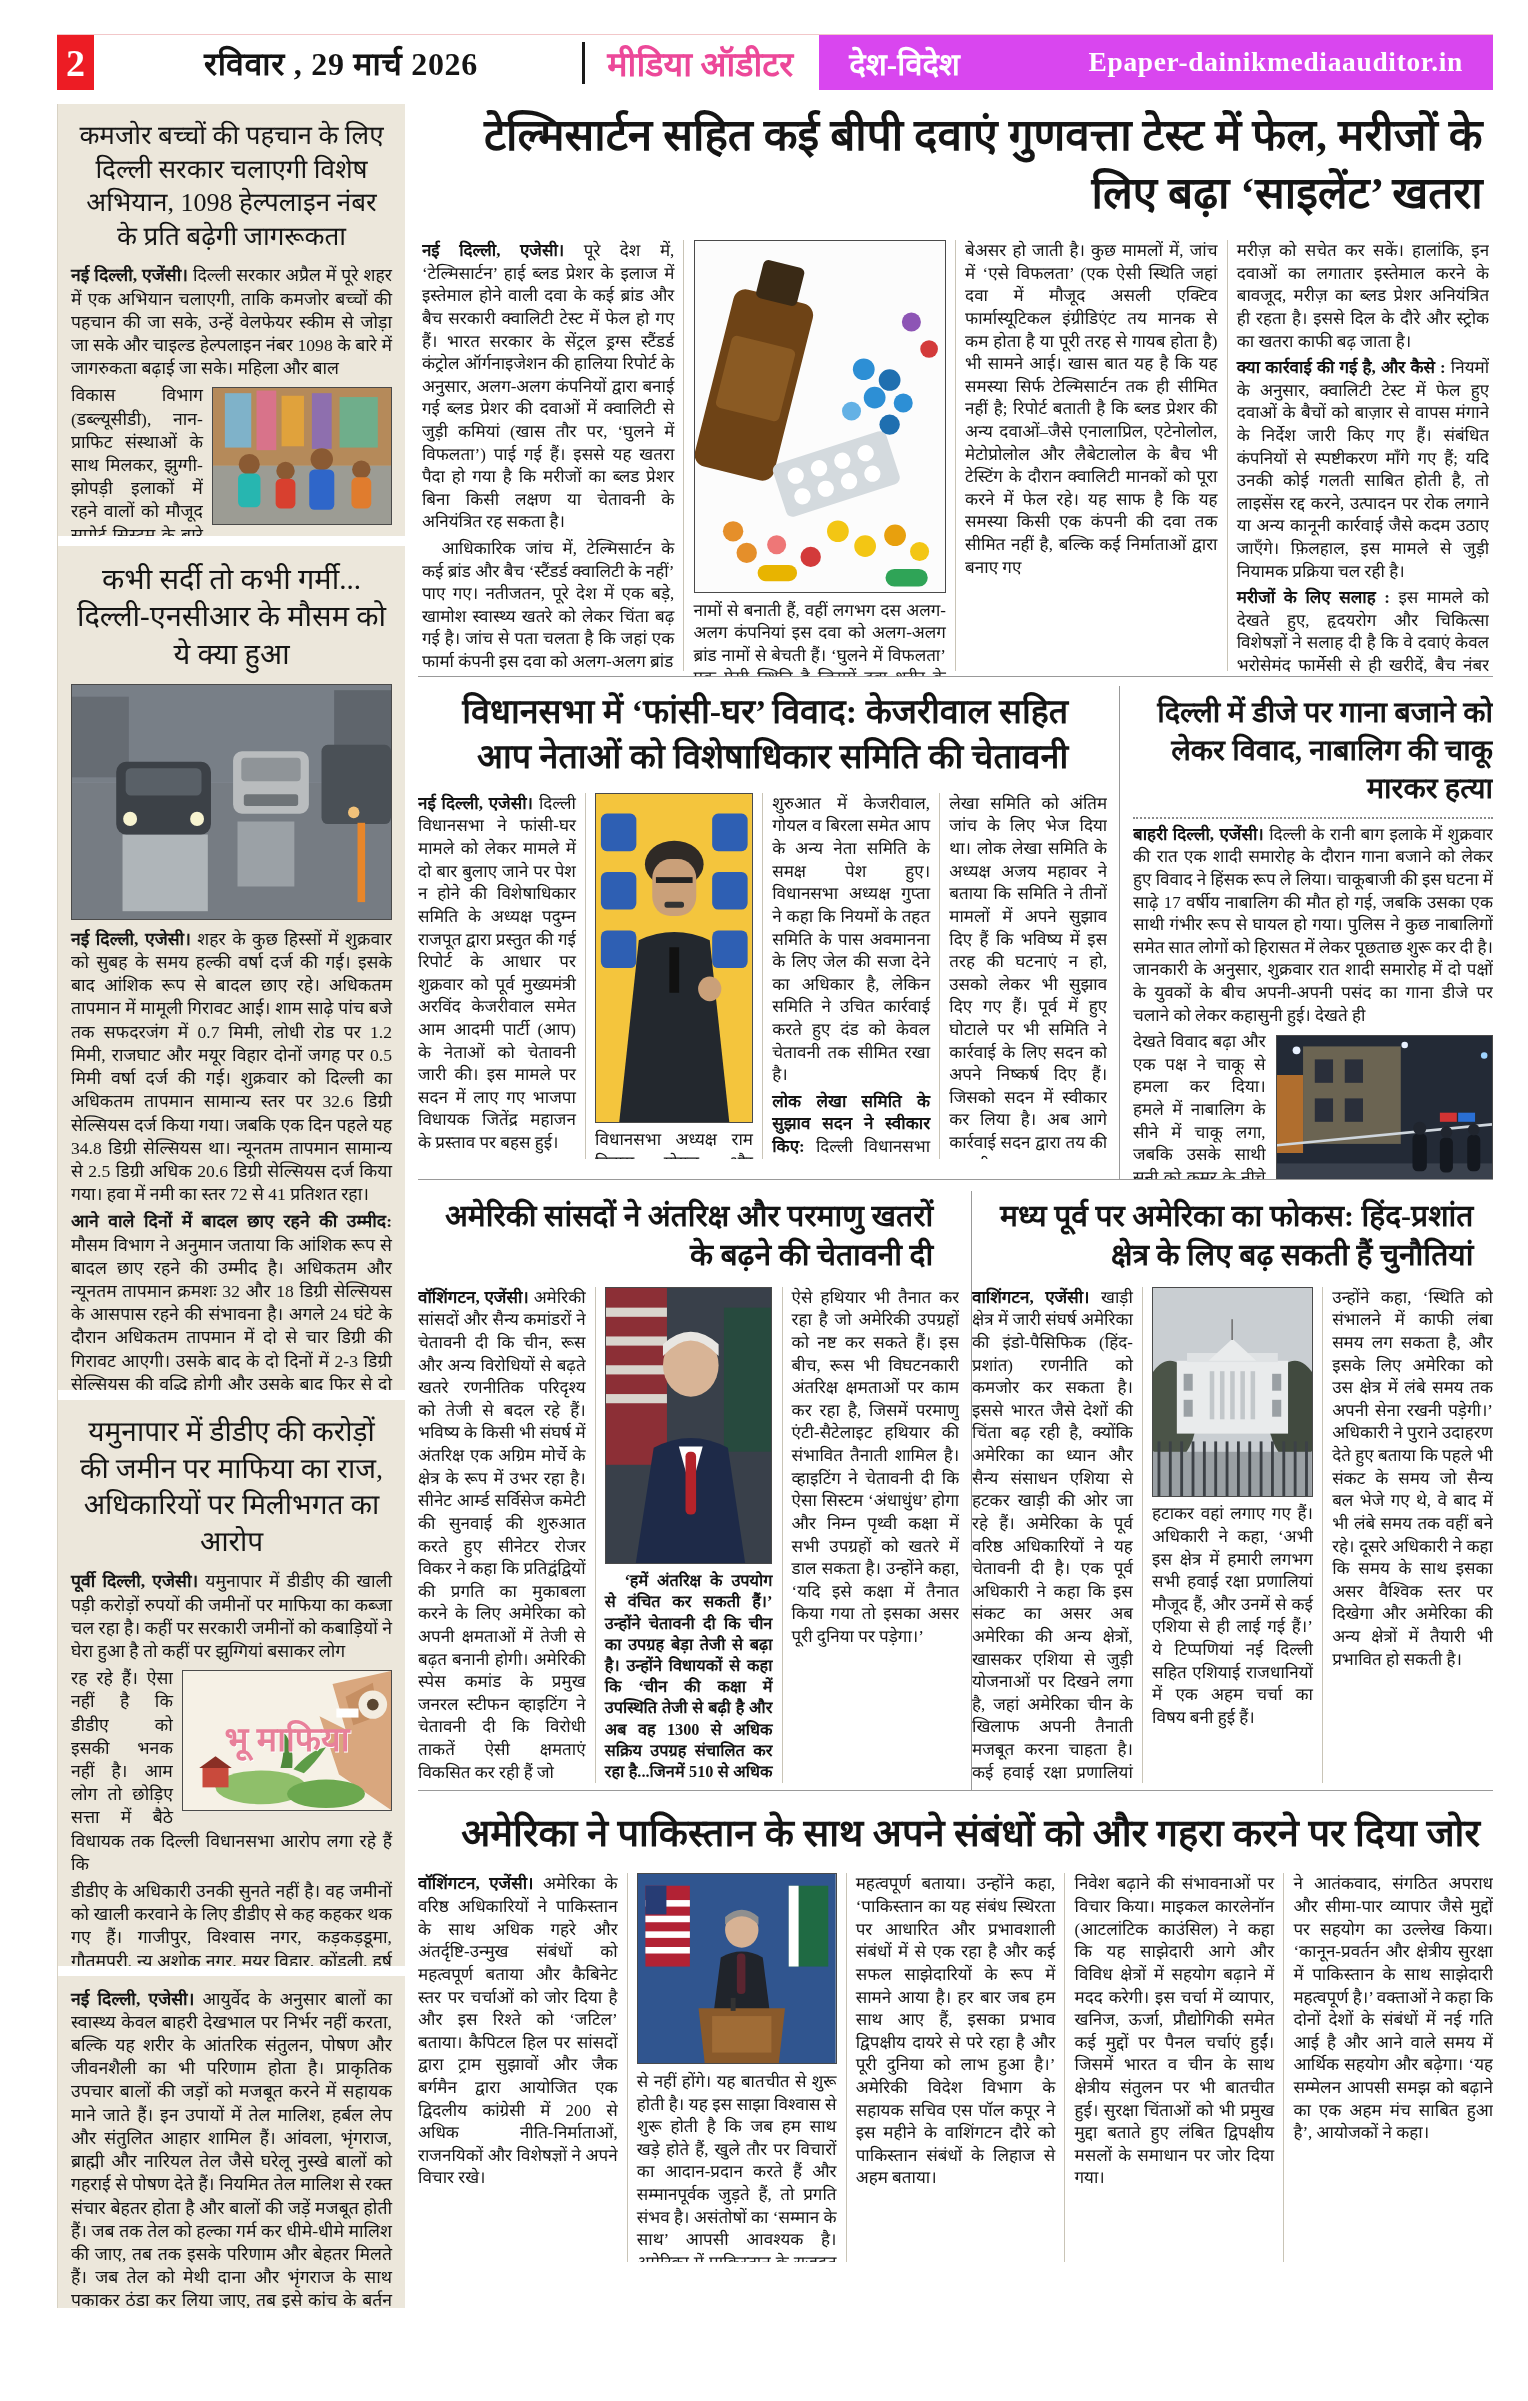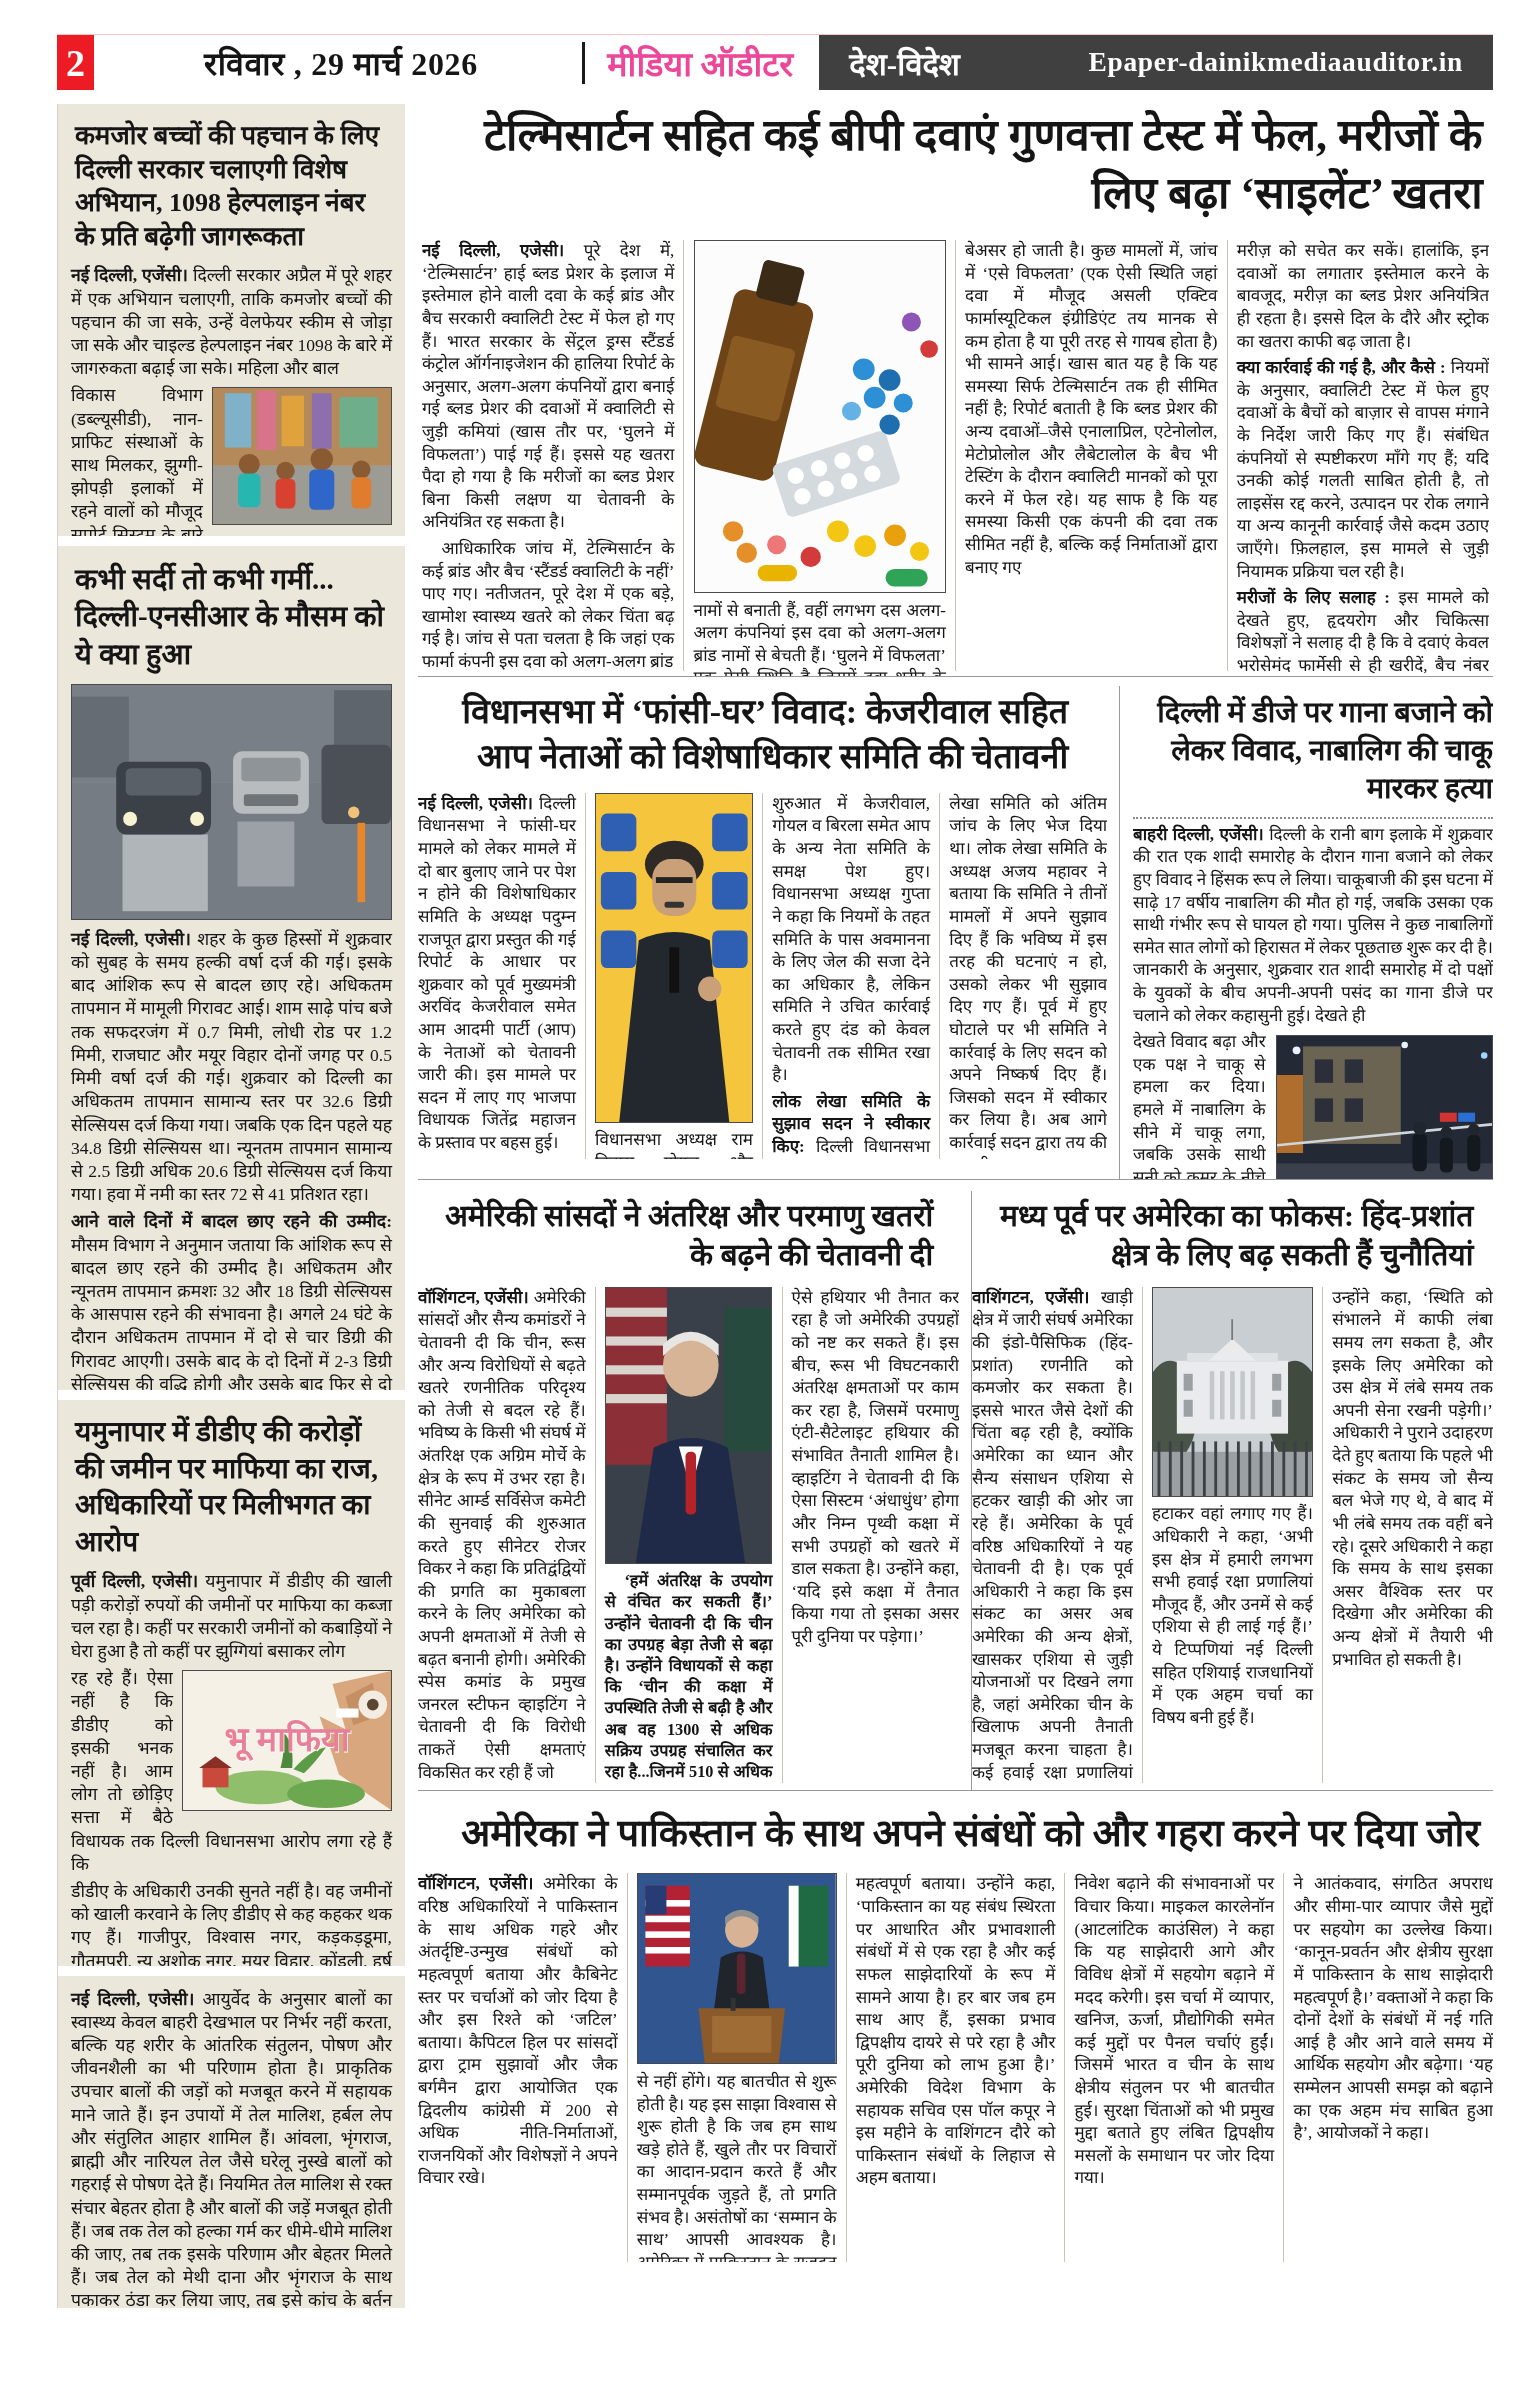--- a/index.html
+++ b/index.html
@@ -6,32 +6,32 @@
   html,body{background:#fff}
   body{width:1528px;height:2401px;font-family:"Liberation Serif",serif;color:#151515;overflow:hidden}
   .page{position:relative;width:1528px;height:2401px;padding:34px 35px 19.6px 57px}
 
   
   .masthead{display:flex;align-items:stretch;height:56px;border-top:1.3px solid #f2c7c9;margin-bottom:14.4px}
   .pgnum{width:37px;background:#ed1c24;color:#fff;font-weight:bold;font-size:38px;display:flex;align-items:center;justify-content:center}
   .m-date{font-size:32px;font-weight:bold;display:flex;align-items:center;padding:0 26px 0 110px;letter-spacing:0.7px}
   .m-div{width:3.3px;background:#1a1a1a;margin:6.5px 22px 6.5px 78px}
   .m-brand{color:#ec4899;font-size:34px;font-weight:bold;display:flex;align-items:center;padding-right:26px;white-space:nowrap}
-  .redband{flex:1;background:#404040;color:#fff;display:flex;align-items:center;padding:0 30px;justify-content:space-between}
+  .redband{flex:1;background:#d946ef;color:#fff;display:flex;align-items:center;padding:0 30px;justify-content:space-between}
   .m-section{font-size:31px;font-weight:bold}
   .m-epaper{font-size:27.4px;font-weight:bold;letter-spacing:0.7px}
 
   
   .content{display:flex;gap:13px;border-left:0.7px solid #d8d2c4}
   aside.sb{width:347px;display:flex;flex-direction:column;gap:9.8px}
   main.mn{flex:1;display:flex;flex-direction:column;min-width:0}
 
   
   .s-art{background:#ece7db;padding:11.8px 13px;overflow:hidden}
-  .s-art h2{font-weight:bold;text-align:left;line-height:1.3;margin:2.6px 3.9px 10.4px}
+  .s-art h2{font-weight:normal;text-align:center;line-height:1.3;margin:2.6px 3.9px 10.4px}
   .sa-camp{height:432px}.sa-camp h2{font-size:26px}
   .sa-wthr{height:844px}.sa-wthr h2{font-size:29px}
   .sa-mafia{height:566px}.sa-mafia h2{font-size:28px}
   .sa-hair{height:332px}.sa-hair h2{font-size:27.4px}
   .s-body{font-size:17.6px;line-height:1.32;text-align:justify}
   .s-body p{margin-bottom:3.9px;text-indent:22px}
   .s-body p.noind{text-indent:0}
   b.lead{font-weight:bold}
   b.sub{font-weight:bold}
 

